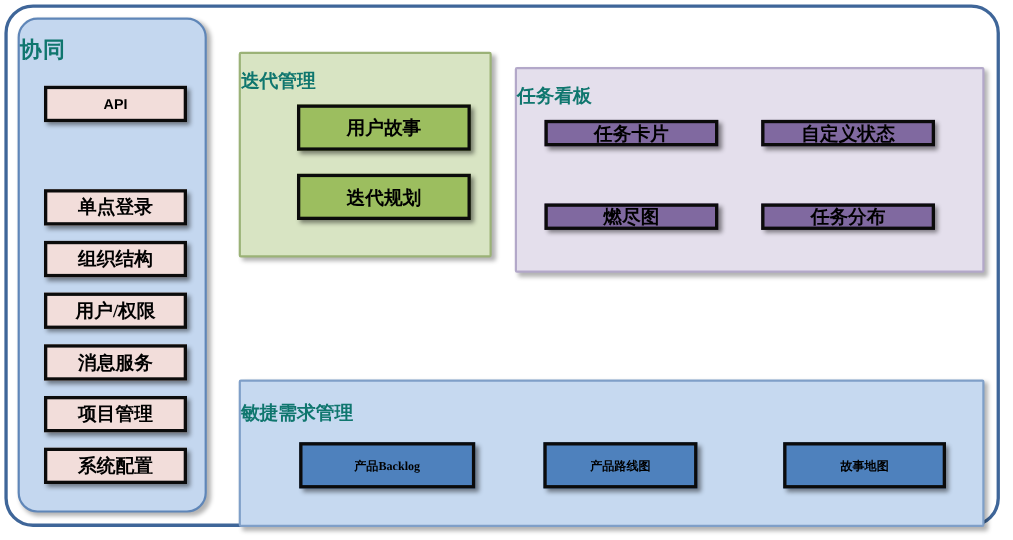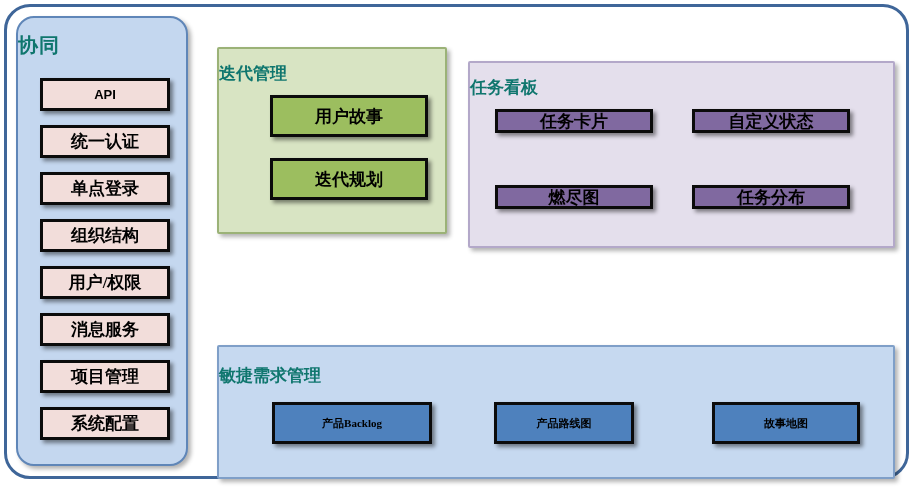--- a/index.html
+++ b/index.html
@@ -153,23 +153,20 @@
 <div id="canvas">
 
   <div class="outer-frame"></div>
 
   <div class="panel sidebar">
     <div class="panel-title">协同</div>
 
     <div class="node node-pink is-api" style="top:60px">
       <span>API</span>
     </div>
-    <div class="node node-pink" style="top:107px">
-      <span>统一认证</span>
-    </div>
     <div class="node node-pink" style="top:154px">
       <span>单点登录</span>
     </div>
     <div class="node node-pink" style="top:201px">
       <span>组织结构</span>
     </div>
     <div class="node node-pink" style="top:248px">
       <span>用户/权限</span>
     </div>
     <div class="node node-pink" style="top:295px">

